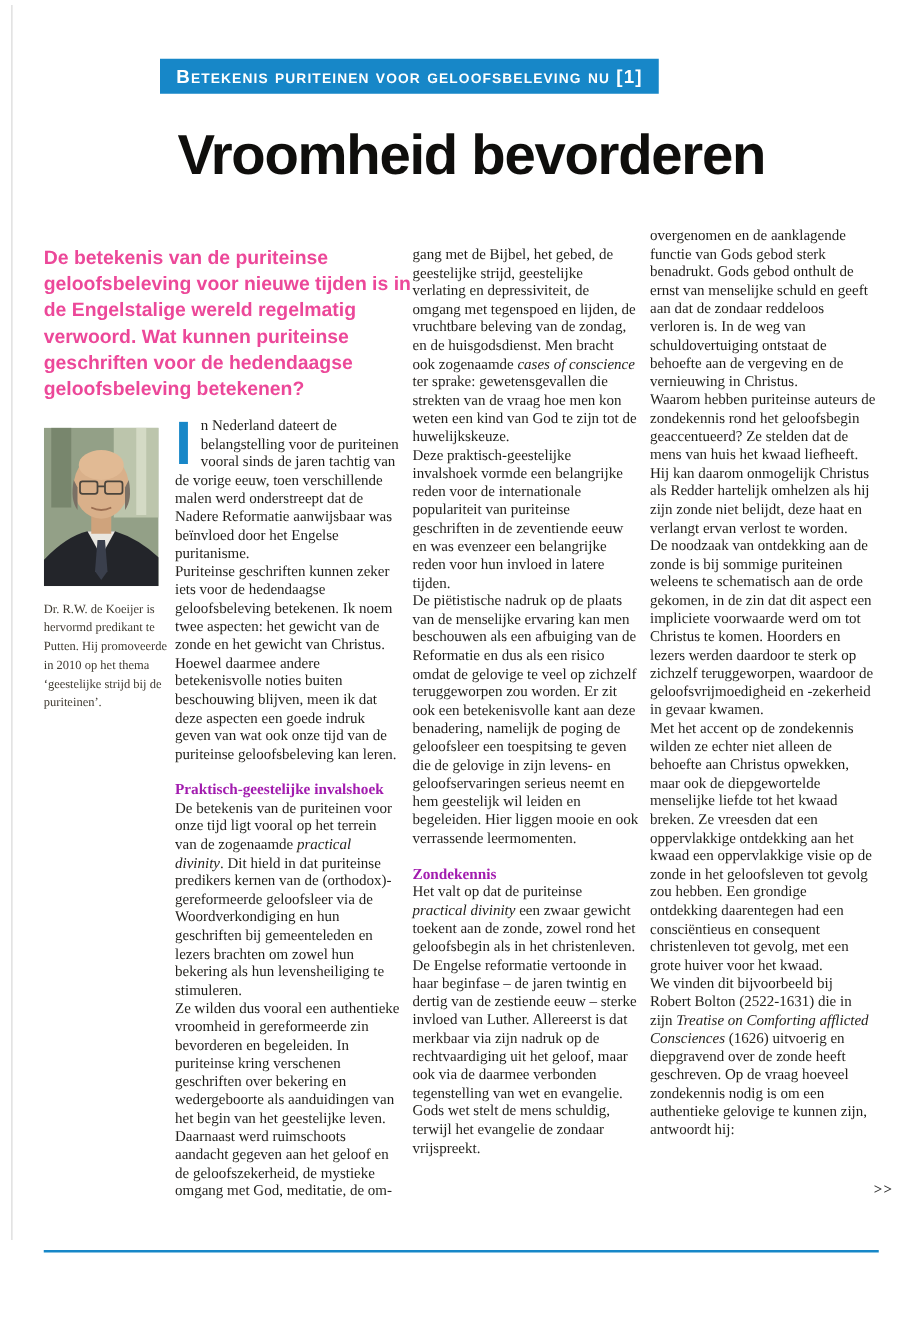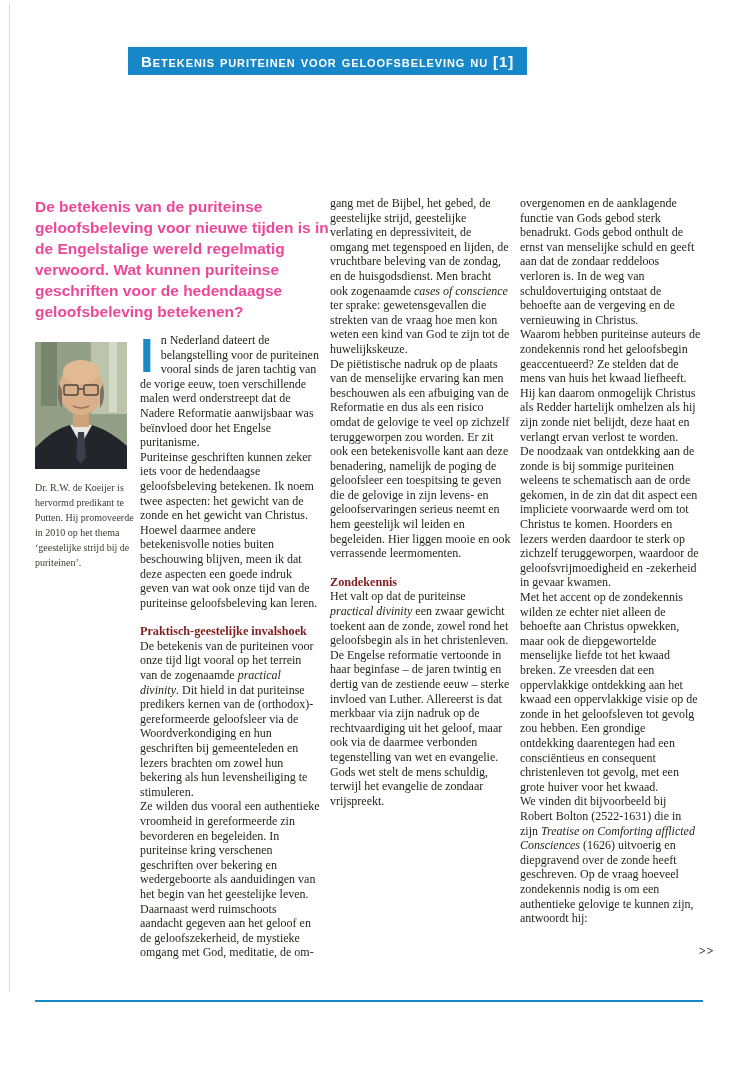--- a/index.html
+++ b/index.html
@@ -21,28 +21,28 @@
 
   .photo{position:absolute;left:35px;top:342px;width:92px;height:127px;margin:0;overflow:hidden;}
   .photo svg{display:block;width:100%;height:100%;}
 
   .caption{position:absolute;left:35px;top:480px;width:104px;
            font-size:10px;line-height:15px;color:#3f3930;}
 
   .col{position:absolute;width:181px;font-size:12px;line-height:14.6px;color:#211f1b;
        text-align:left;}
   .col p{margin:0;}
-  .col h3{margin:14px 0 0 0;font-size:12.2px;font-weight:700;color:#7f1d1d;
+  .col h3{margin:14px 0 0 0;font-size:12.2px;font-weight:700;color:#a21caf;
           white-space:nowrap;font-family:"Liberation Serif",serif;}
   .it{font-style:italic;}
   .dropcap{float:left;font-family:"Liberation Sans",sans-serif;font-weight:700;
            font-size:49px;line-height:41px;color:#1787c8;margin:2px 7px 0 0;}
   #col1{left:140px;top:333px;}
   #col2{left:330px;top:196px;}
-  #col3{left:520px;top:196px;}
+  #col3{left:520px;top:181px;}
 
   .more{position:absolute;left:699px;top:944px;font-weight:700;font-size:12px;
         color:#2b2b2b;letter-spacing:1px;}
 
   .footer-rule{position:absolute;left:35px;top:1000px;width:668px;height:2px;background:#1787c8;}
   .footer{position:absolute;left:0;top:1008px;width:738px;height:16px;
           font-family:"Liberation Sans",sans-serif;font-size:10.5px;font-weight:700;
           letter-spacing:0.4px;color:#2f2d29;}
   .f-left{position:absolute;left:35px;top:0;}
   .f-date{position:absolute;left:524px;top:0;}
@@ -51,20 +51,21 @@
 </head>
 <body>
 
 <div class="page">
   <div class="edge-line"></div>
 
   <div class="banner">
     <span>Betekenis puriteinen voor geloofsbeleving nu [1]</span>
   </div>
 
+  <h1 class="title">Vroomheid bevorderen</h1>
 
   <p class="intro">De betekenis van de puriteinse geloofsbeleving voor nieuwe tijden is in de Engelstalige wereld regelmatig verwoord. Wat kunnen puriteinse geschriften voor de hedendaagse geloofsbeleving betekenen?</p>
 
   <figure class="photo">
     <svg viewBox="0 0 92 127" aria-hidden="true">
       <rect width="92" height="127" fill="#93a087"></rect>
       <rect x="56" y="0" width="36" height="72" fill="#c9d1b8" opacity="0.75"></rect>
       <rect x="6" y="0" width="16" height="64" fill="#6c7a63" opacity="0.7"></rect>
       <rect x="74" y="0" width="8" height="70" fill="#e4e8d6" opacity="0.6"></rect>
       <path d="M0 127 L0 106 Q18 87 35 83 L57 83 Q76 89 92 104 L92 127 Z" fill="#23252a"></path>
@@ -85,20 +86,21 @@
 
   <div class="col" id="col1">
       <p><span class="dropcap">I</span><span>n Nederland dateert de belangstelling voor de puriteinen vooral sinds de jaren tachtig van de vorige eeuw, toen verschillende malen werd onderstreept dat de Nadere Reformatie aanwijsbaar was beïnvloed door het Engelse puritanisme.</span></p>
       <p><span>Puriteinse geschriften kunnen zeker iets voor de hedendaagse geloofsbeleving betekenen. Ik noem twee aspecten: het gewicht van de zonde en het gewicht van Christus. Hoewel daarmee andere betekenisvolle noties buiten beschouwing blijven, meen ik dat deze aspecten een goede indruk geven van wat ook onze tijd van de puriteinse geloofsbeleving kan leren.</span></p>
       <h3><span>Praktisch-geestelijke invalshoek</span></h3>
       <p><span>De betekenis van de puriteinen voor onze tijd ligt vooral op het terrein van de zogenaamde </span><span class="it">practical divinity</span><span>. Dit hield in dat puriteinse predikers kernen van de (orthodox)-gereformeerde geloofsleer via de Woordverkondiging en hun geschriften bij gemeenteleden en lezers brachten om zowel hun bekering als hun levensheiliging te stimuleren.</span></p>
       <p><span>Ze wilden dus vooral een authentieke vroomheid in gereformeerde zin bevorderen en begeleiden. In puriteinse kring verschenen geschriften over bekering en wedergeboorte als aanduidingen van het begin van het geestelijke leven. Daarnaast werd ruimschoots aandacht gegeven aan het geloof en de geloofszekerheid, de mystieke omgang met God, meditatie, de om-</span></p>
     </div>
   <div class="col" id="col2">
       <p><span>gang met de Bijbel, het gebed, de geestelijke strijd, geestelijke verlating en depressiviteit, de omgang met tegenspoed en lijden, de vruchtbare beleving van de zondag, en de huisgodsdienst. Men bracht ook zogenaamde </span><span class="it">cases of conscience</span><span> ter sprake: gewetensgevallen die strekten van de vraag hoe men kon weten een kind van God te zijn tot de huwelijkskeuze.</span></p>
+      <p><span>Deze praktisch-geestelijke invalshoek vormde een belangrijke reden voor de internationale populariteit van puriteinse geschriften in de zeventiende eeuw en was evenzeer een belangrijke reden voor hun invloed in latere tijden.</span></p>
       <p><span>De piëtistische nadruk op de plaats van de menselijke ervaring kan men beschouwen als een afbuiging van de Reformatie en dus als een risico omdat de gelovige te veel op zichzelf teruggeworpen zou worden. Er zit ook een betekenisvolle kant aan deze benadering, namelijk de poging de geloofsleer een toespitsing te geven die de gelovige in zijn levens- en geloofservaringen serieus neemt en hem geestelijk wil leiden en begeleiden. Hier liggen mooie en ook verrassende leermomenten.</span></p>
       <h3><span>Zondekennis</span></h3>
       <p><span>Het valt op dat de puriteinse </span><span class="it">practical divinity</span><span> een zwaar gewicht toekent aan de zonde, zowel rond het geloofsbegin als in het christenleven. De Engelse reformatie vertoonde in haar beginfase – de jaren twintig en dertig van de zestiende eeuw – sterke invloed van Luther. Allereerst is dat merkbaar via zijn nadruk op de rechtvaardiging uit het geloof, maar ook via de daarmee verbonden tegenstelling van wet en evangelie. Gods wet stelt de mens schuldig, terwijl het evangelie de zondaar vrijspreekt.</span></p>
     </div>
   <div class="col" id="col3">
       <p><span>overgenomen en de aanklagende functie van Gods gebod sterk benadrukt. Gods gebod onthult de ernst van menselijke schuld en geeft aan dat de zondaar reddeloos verloren is. In de weg van schuldovertuiging ontstaat de behoefte aan de vergeving en de vernieuwing in Christus.</span></p>
       <p><span>Waarom hebben puriteinse auteurs de zondekennis rond het geloofsbegin geaccentueerd? Ze stelden dat de mens van huis het kwaad liefheeft. Hij kan daarom onmogelijk Christus als Redder hartelijk omhelzen als hij zijn zonde niet belijdt, deze haat en verlangt ervan verlost te worden.</span></p>
       <p><span>De noodzaak van ontdekking aan de zonde is bij sommige puriteinen weleens te schematisch aan de orde gekomen, in de zin dat dit aspect een impliciete voorwaarde werd om tot Christus te komen. Hoorders en lezers werden daardoor te sterk op zichzelf teruggeworpen, waardoor de geloofsvrijmoedigheid en -zekerheid in gevaar kwamen.</span></p>
       <p><span>Met het accent op de zondekennis wilden ze echter niet alleen de behoefte aan Christus opwekken, maar ook de diepgewortelde menselijke liefde tot het kwaad breken. Ze vreesden dat een oppervlakkige ontdekking aan het kwaad een oppervlakkige visie op de zonde in het geloofsleven tot gevolg zou hebben. Een grondige ontdekking daarentegen had een consciëntieus en consequent christenleven tot gevolg, met een grote huiver voor het kwaad.</span></p>
       <p><span>We vinden dit bijvoorbeeld bij Robert Bolton (2522-1631) die in zijn </span><span class="it">Treatise on Comforting afflicted Consciences</span><span> (1626) uitvoerig en diepgravend over de zonde heeft geschreven. Op de vraag hoeveel zondekennis nodig is om een authentieke gelovige te kunnen zijn, antwoordt hij:</span></p>

